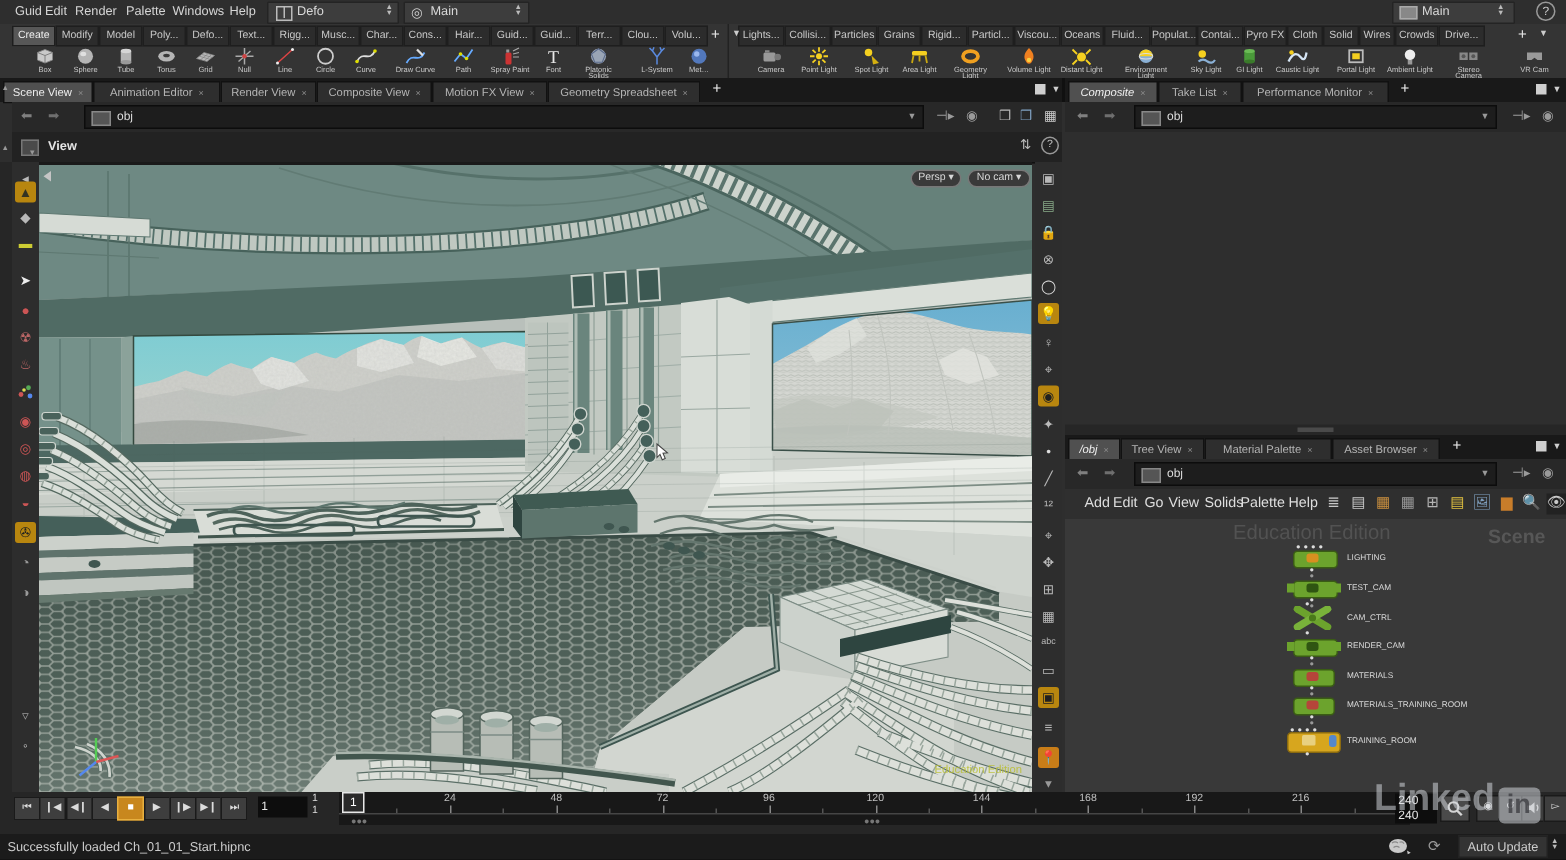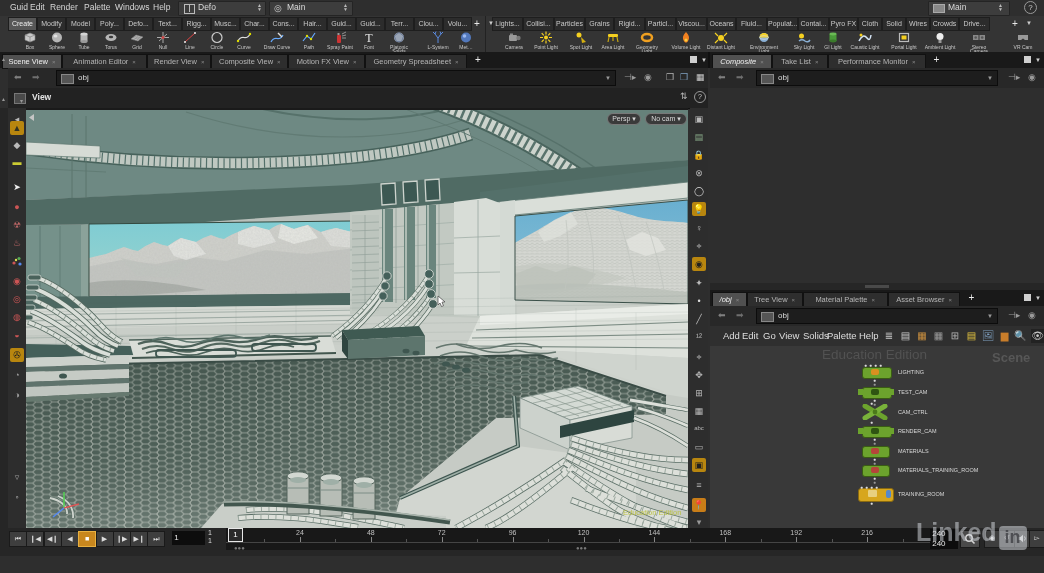--- a/index.html
+++ b/index.html
@@ -1028,15 +1028,26 @@
         </svg></div>
   <div class="pbtn" style="left:984px;top:2px;width:14px;height:16px;color:#e0e0e0;">◉</div>
   <div class="pbtn" style="left:999px;top:2px;width:14px;height:16px;">↺</div>
   <div class="pbtn" style="left:1014px;top:2px;width:14px;height:16px;"><svg width="11" height="11" viewBox="0 0 11 11" style="margin-top:2px">
           <path d="M1,4 H3.5 L6,1.8 V9.2 L3.5,7 H1 Z" fill="#cfcfcf"></path>
           <path d="M7.5,3.5 Q9,5.5 7.5,7.5" stroke="#cfcfcf" fill="none" stroke-width="0.9"></path>
         </svg></div>
   <div class="pbtn" style="left:1029px;top:2px;width:14px;height:16px;">▻</div>
 </div>
 
+<div id="status">
+  <span style="position:absolute;left:5px;top:3px;">Successfully loaded Ch_01_01_Start.hipnc</span>
+  <span style="position:absolute;left:925px;top:2px;"><svg width="16" height="12" viewBox="0 0 16 12">
+          <ellipse cx="7" cy="6" rx="6" ry="4.6" fill="#c9c9c9"></ellipse>
+          <path d="M3,4 Q5,2.5 7,4 M4,7 Q6,5.5 8,7 M8,3.5 Q10,2.8 11,4.5" stroke="#8a8a8a" fill="none" stroke-width="0.8"></path>
+          <path d="M13,9 L15.5,10.5 L13.5,11.5 Z" fill="#c9c9c9"></path>
+        </svg></span>
+  <span style="position:absolute;left:952px;top:2px;color:#9a9a9a;font-size:10px;">⟳</span>
+  <div style="position:absolute;left:972px;top:1px;width:58px;height:13px;background:#333;border:1px solid #222;color:#ccc;font-size:8.5px;line-height:13px;text-align:center;">Auto Update</div>
+  <div class="spin" style="left:1032px;top:3px;">▲<br>▼</div>
+</div>
 
 <div id="liwm">Linked<span class="inbox">in</span></div>
 
 </div>
 </body></html>

